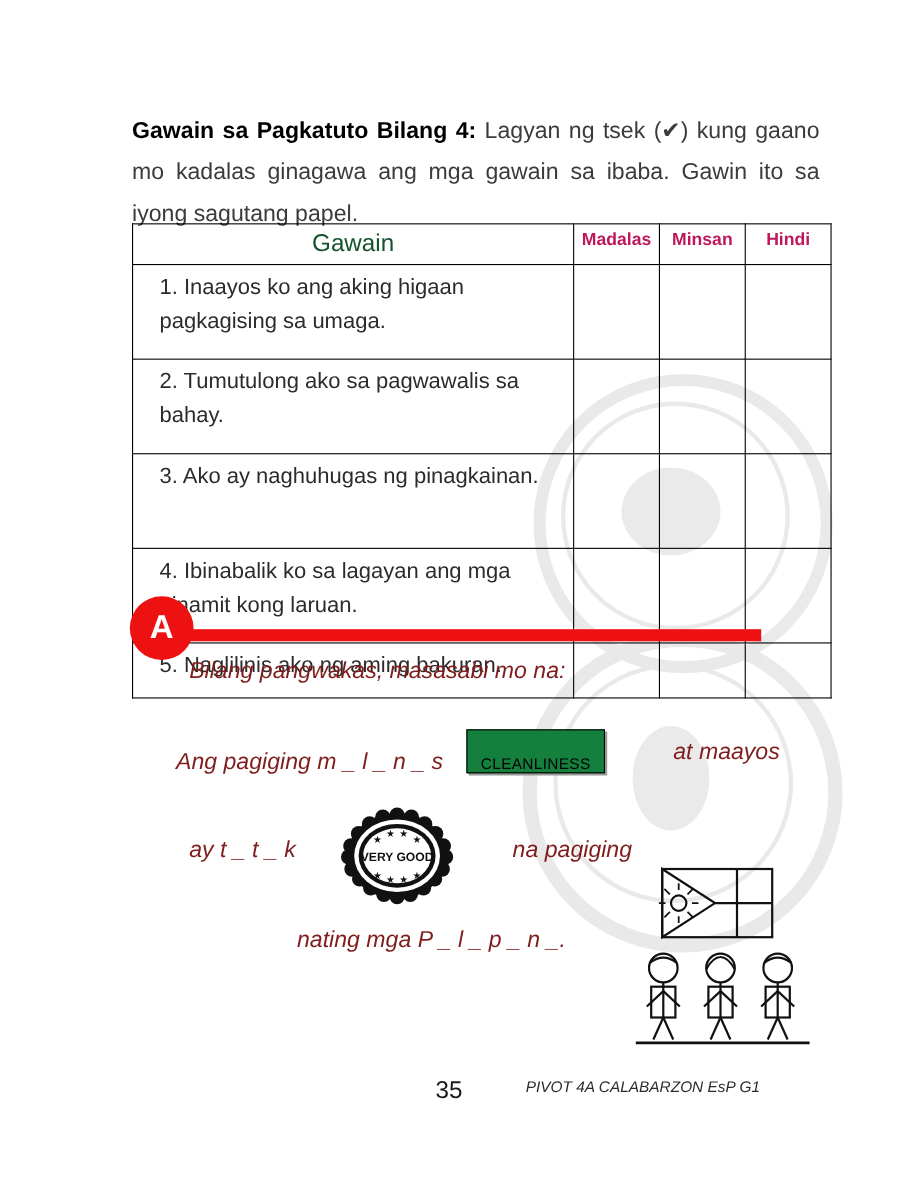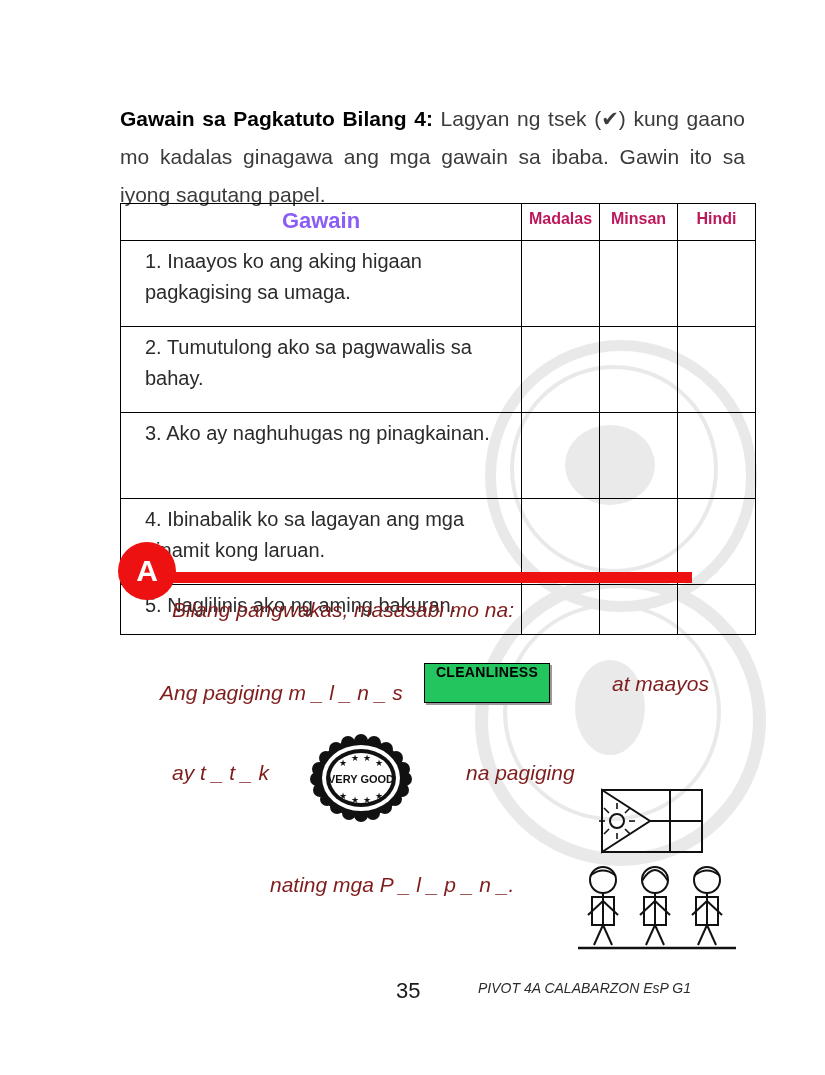--- a/index.html
+++ b/index.html
@@ -74,23 +74,23 @@
     table-layout: fixed;
   }
   .tbl td, .tbl th {
     border: 1.6px solid #000;
     vertical-align: top;
     padding: 0;
   }
   .tbl th.gawain-head {
     text-align: center;
     font-size: 22px;
-    font-weight: bold;
+    font-weight: normal;
     padding: 4px 0 6px 0;
-    color: #8b5cf6;
+    color: #14532d;
   }
   .tbl th.col-head {
     text-align: center;
     font-size: 16px;
     font-weight: bold;
     padding: 6px 0;
     color: #be185d;
   }
   .tbl td.item {
     font-size: 20px;
@@ -133,37 +133,37 @@
     font-size: 21px;
     color: #7f1d1d;
     white-space: nowrap;
     font-style: italic;
   }
   .l-concl { left: 172px; top: 598px; }
   .l-a     { left: 160px; top: 681px; }
   .l-a2    { left: 612px; top: 672px; }
   .l-b     { left: 172px; top: 761px; }
   .l-b2    { left: 466px; top: 761px; }
-  .l-c     { left: 270px; top: 843px; margin-top: 30px; }
+  .l-c     { left: 270px; top: 843px; }
 
   
   .clean-box {
     position: absolute;
     left: 424px;
     top: 663px;
     width: 124px;
     height: 38px;
-    background: #22c55e;
+    background: #15803d;
     border: 1.5px solid #000;
     box-shadow: 2px 2px 0 #9a9a9a;
     display: flex;
-    align-items: flex-start;
+    align-items: flex-end;
     justify-content: center;
     font-size: 14px;
-    font-weight: bold;
+    font-weight: normal;
     letter-spacing: 0.3px;
     color: #000;
   }
 
   
   .seal {
     position: absolute;
     left: 306px;
     top: 733px;
     width: 110px;

